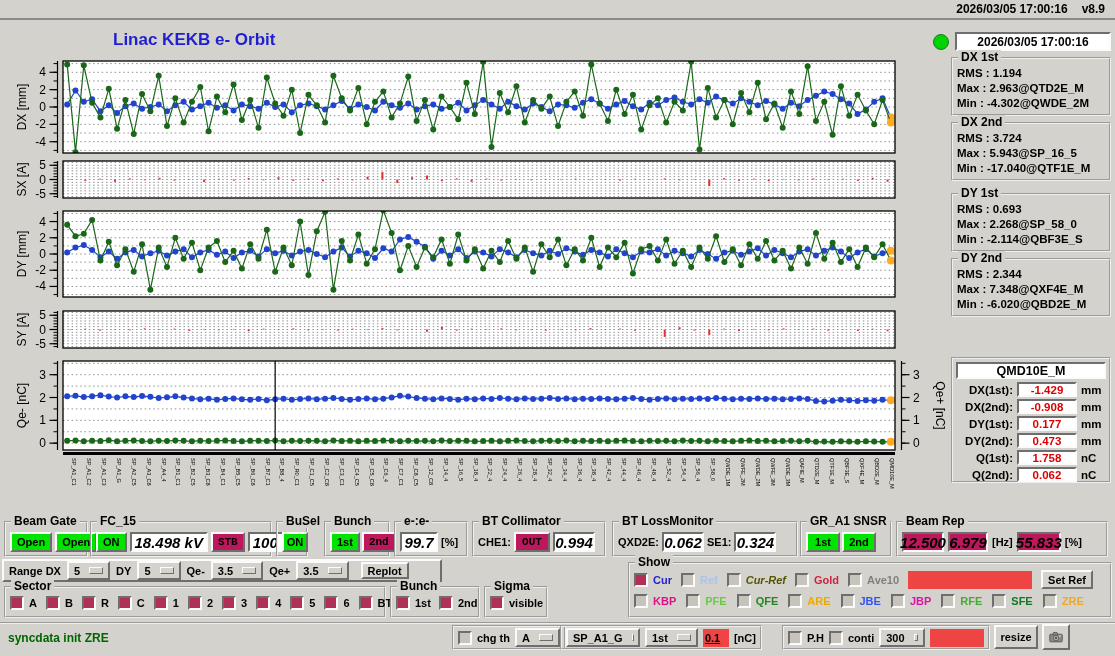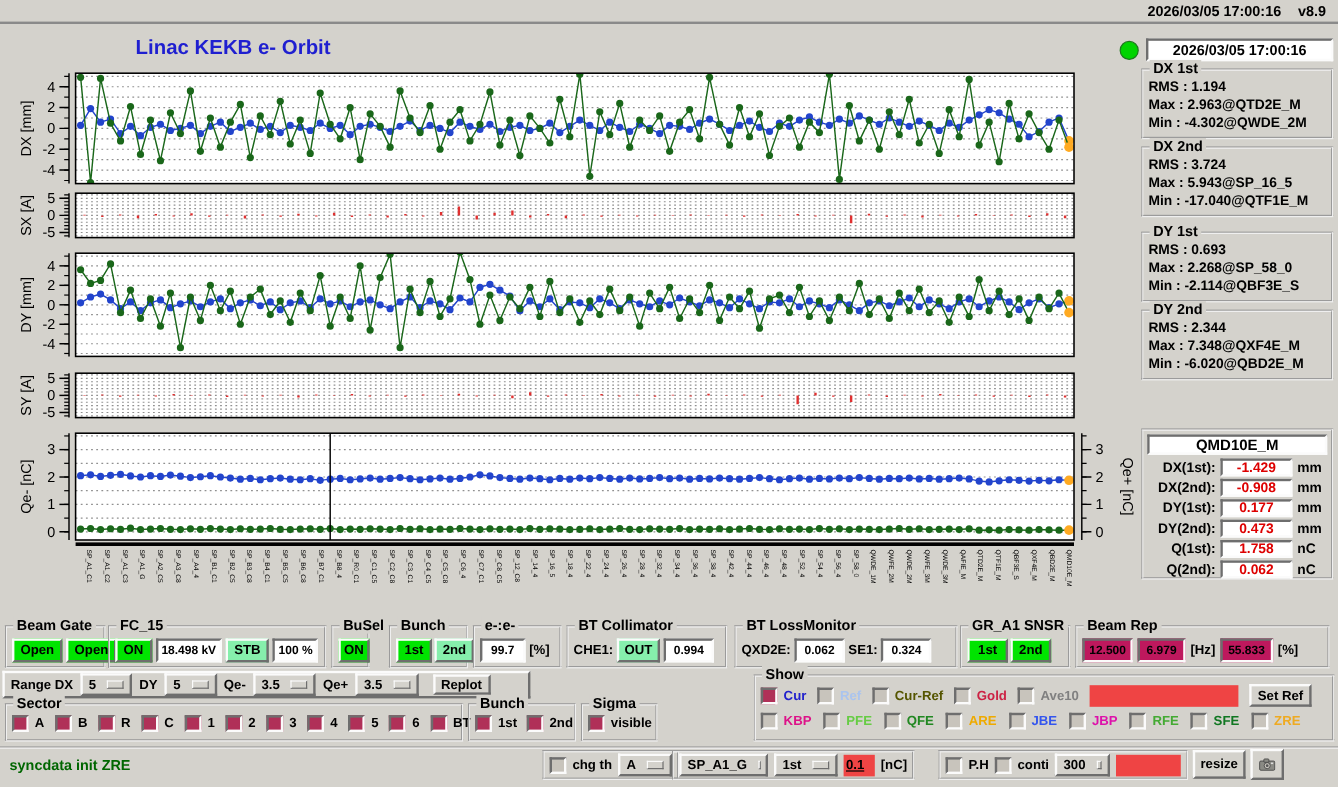--- a/index.html
+++ b/index.html
@@ -18,23 +18,23 @@
   .raised{border-top:2px solid #fbfbfb;border-left:2px solid #fbfbfb;
           border-bottom:2px solid #6e6e6e;border-right:2px solid #6e6e6e;background:#d4d2cc;box-sizing:border-box;}
   .tsbox{position:absolute;left:955px;top:32px;width:156px;height:19px;display:flex;align-items:center;
          justify-content:center;font-size:12px;font-weight:bold;}
   .frame{position:absolute;border:2px groove #efefef;box-sizing:border-box;}
   .flabel{position:absolute;top:-9px;left:5px;background:#d4d2cc;padding:0 3px;font-size:12px;font-weight:bold;white-space:nowrap;}
   .frow{display:flex;align-items:center;gap:3px;position:absolute;left:4px;top:9px;}
   .btn{font-family:"Liberation Sans",sans-serif;font-size:11px;font-weight:bold;color:#000;
        padding:1px 5px;height:20px;display:flex;align-items:center;justify-content:center;white-space:nowrap;}
   .green{background:#00e400;}
-  .gray{background:#86efac;}
-  .field{background:#fff;font-size:10px;font-weight:bold;display:flex;align-items:center;justify-content:center;
-         height:20px;padding:0 3px;white-space:nowrap;}
+  .gray{background:#be185d;font-family:Liberation Mono, monospace;}
+  .field{background:#fff;font-size:15px;font-weight:bold;display:flex;align-items:center;justify-content:center;
+         height:20px;padding:0 3px;white-space:nowrap;font-style:italic;}
   .pink{background:#be185d;}
   .unit{font-size:11px;font-weight:bold;}
   .opt{display:inline-flex;align-items:center;justify-content:space-between;height:19px;padding:0 5px;
        font-size:11px;font-weight:bold;cursor:default;}
   .optbar{width:12px;height:5px;margin-left:9px;border-top:1px solid #fbfbfb;border-left:1px solid #fbfbfb;
           border-bottom:1px solid #6e6e6e;border-right:1px solid #6e6e6e;background:#d4d2cc;}
   .chk{display:inline-flex;align-items:center;gap:5px;font-size:11px;font-weight:bold;white-space:nowrap;}
   .chkbox{width:10px;height:10px;flex:0 0 auto;border-top:2px solid #6e6e6e;border-left:2px solid #6e6e6e;
           border-bottom:2px solid #fbfbfb;border-right:2px solid #fbfbfb;background:#c8c4bc;box-sizing:content-box;}
   .chkbox.on{background:#b03058;}
@@ -1315,21 +1315,21 @@
         <span class="chk">
           <span class="chkbox on"></span>
           <span style="color: rgb(34, 34, 204);">Cur</span>
         </span>
         <span class="chk">
           <span class="chkbox"></span>
           <span style="color: rgb(170, 196, 238);">Ref</span>
         </span>
         <span class="chk">
           <span class="chkbox"></span>
-          <span style="color: rgb(85, 85, 0);">Cur-Ref</span>
+          <span style="color: rgb(85, 85, 0); font-style: italic;">Cur-Ref</span>
         </span>
         <span class="chk">
           <span class="chkbox"></span>
           <span style="color: rgb(204, 34, 68);">Gold</span>
         </span>
         <span class="chk">
           <span class="chkbox"></span>
           <span style="color: rgb(128, 128, 128);">Ave10</span>
         </span>
         <input class="inputbox sunken" style="width: 124px;">

